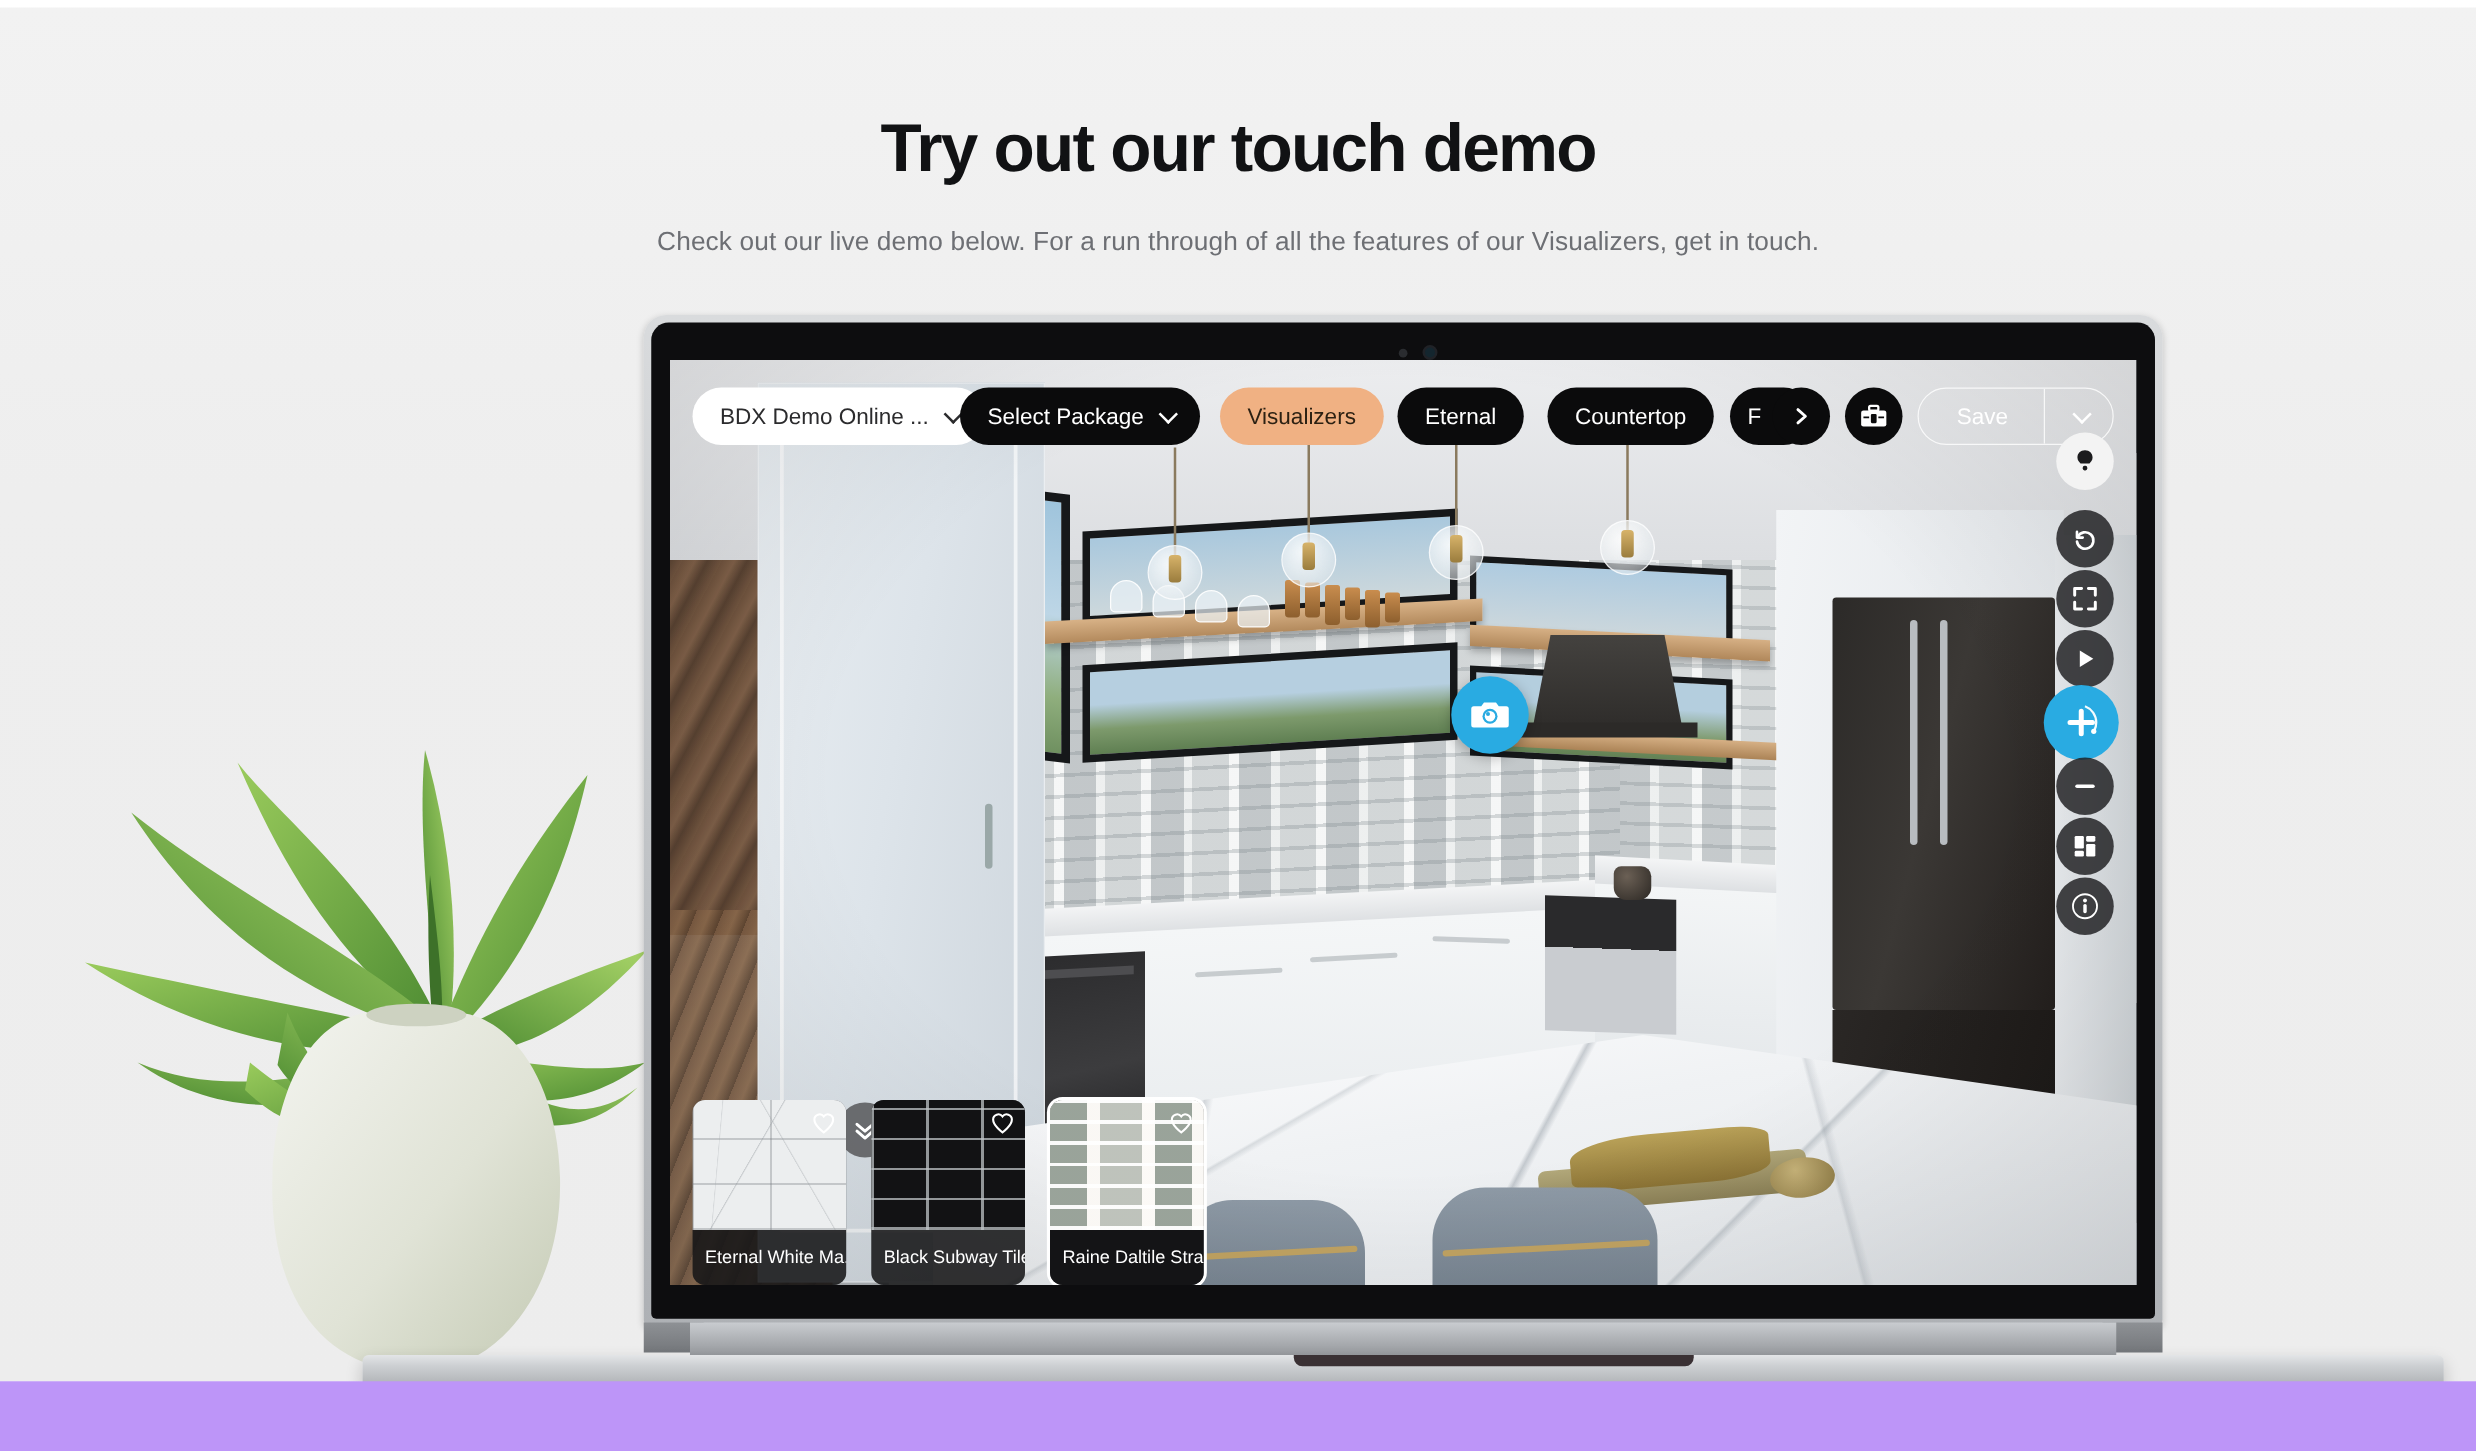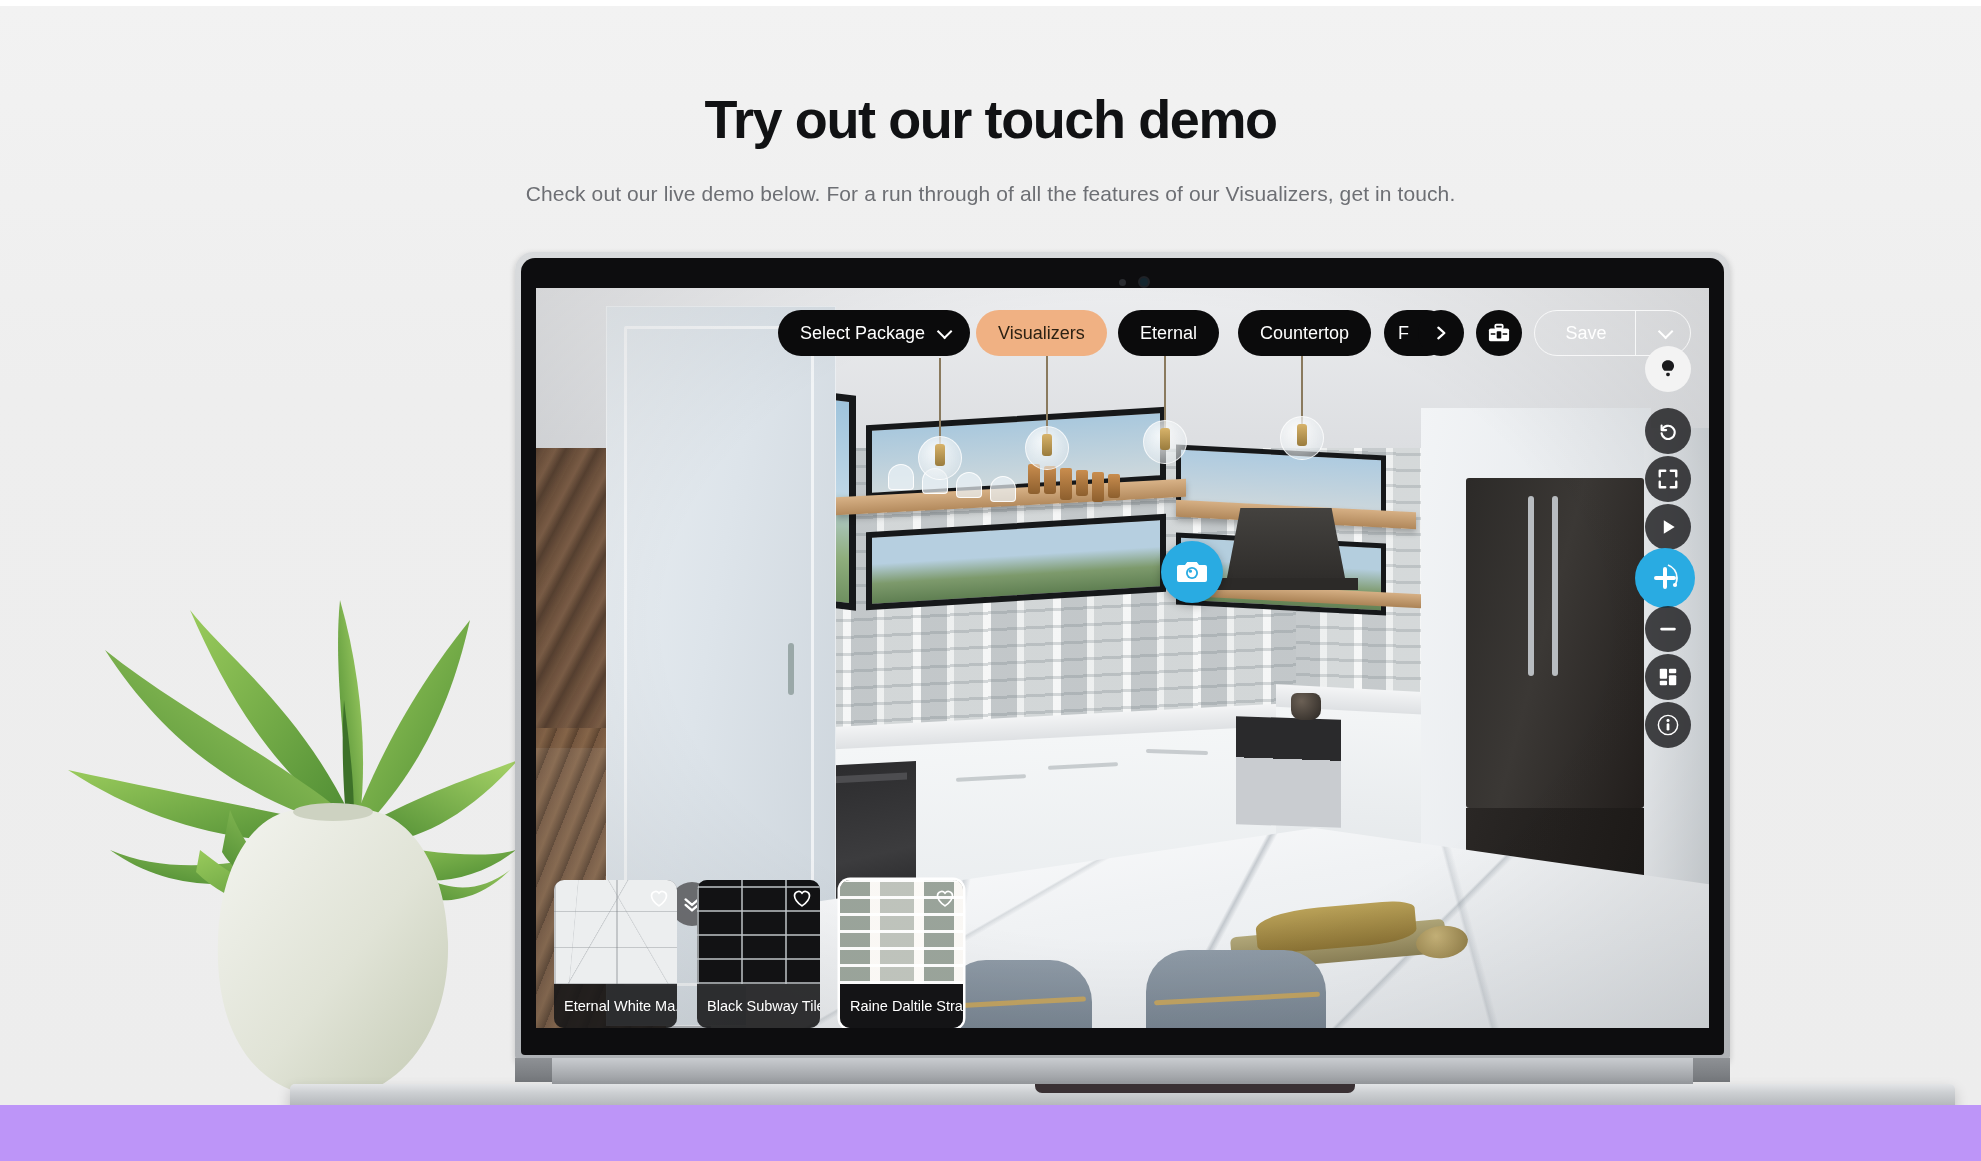--- a/index.html
+++ b/index.html
@@ -423,22 +423,26 @@
       <div class="stool-band" style="left:414px;top:712px;width:136px;transform:rotate(-3deg);"></div>
 
       <div class="stool" style="left:610px;top:662px;width:180px;height:122px;"></div>
       <div class="stool-band" style="left:618px;top:708px;width:166px;transform:rotate(-3deg);"></div>
 
       <div id="scene-vignette"></div>
     </div>
 
     <div id="toolbar">
 
-
-      <div class="pill pill-dark" style="left:242px;min-width:176px;justify-content:flex-end;">
+      <div class="pill pill-white" style="left:18px;min-width:196px;">
+        <span>BDX Demo Online ...</span>
+        <span class="chev"></span>
+      </div>
+
+      <div class="pill pill-dark" style="left:232px;min-width:176px;justify-content:flex-end;">
         <span>Select Package</span>
         <span class="chev"></span>
       </div>
 
       <div class="pill pill-active" style="left:440px;">
         <span>Visualizers</span>
       </div>
 
       <div class="pill pill-dark" style="left:582px;">
         <span>Eternal</span>

